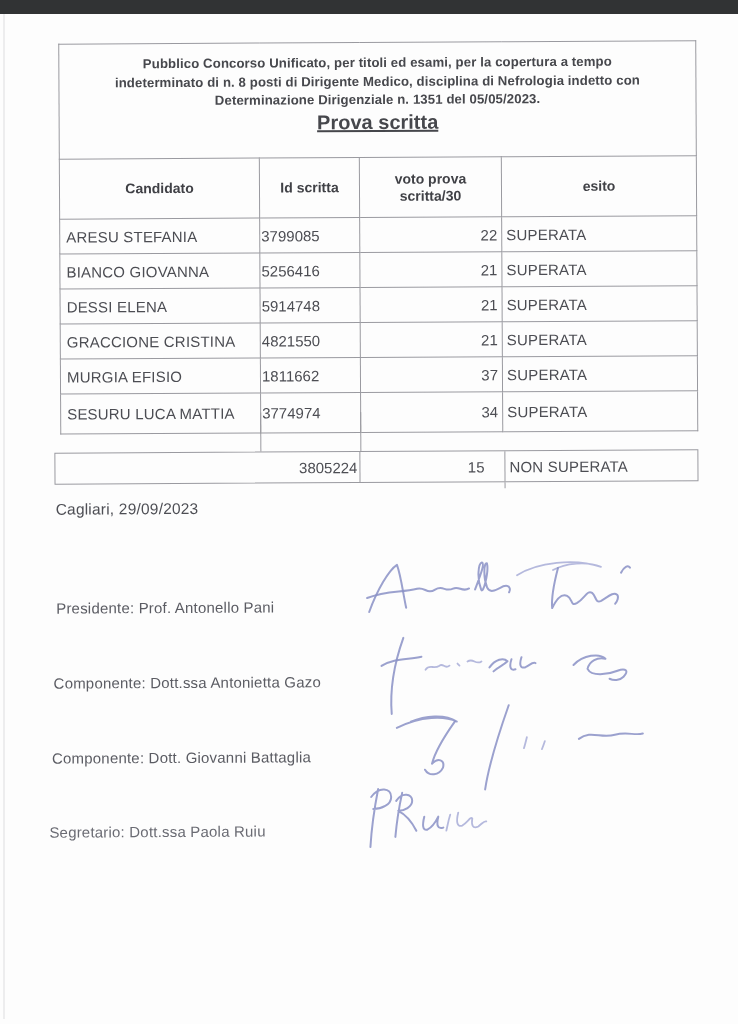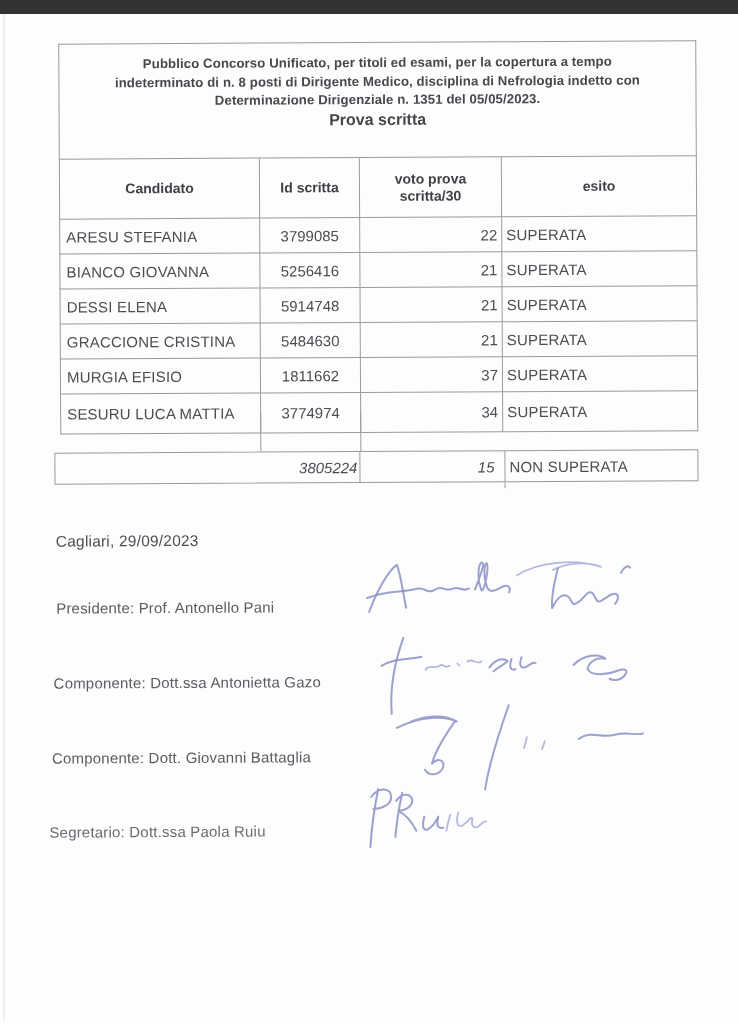--- a/index.html
+++ b/index.html
@@ -16,48 +16,48 @@
   table.results{
     position:absolute;left:58px;top:42px;width:637px;
     border-collapse:collapse;table-layout:fixed;
   }
   table.results td,table.results th{border:1px solid #9a9aa0;overflow:hidden;}
   td.notice-cell{
     height:102px;vertical-align:top;text-align:center;
     padding-top:11px;color:#47484d;
   }
   .notice-line{display:block;font-weight:bold;font-size:13.2px;line-height:18.5px;letter-spacing:.1px;}
-  .prova-scritta{display:inline-block;margin-top:1px;font-weight:bold;font-size:16px;color:#46474c;}
+  .prova-scritta{display:inline-block;margin-top:1px;font-weight:bold;font-size:20px;text-decoration:underline;color:#46474c;}
   tr.cols th{height:59px;font-size:14px;font-weight:bold;color:#404146;text-align:center;vertical-align:middle;padding:0 8px;line-height:17px;}
   tr.data td{height:32px;font-size:15px;color:#4c4d53;}
   tr.data.tall td{height:37px;}
   td.c-name{padding-left:6px;letter-spacing:.2px;}
-  td.c-id{text-align:center;font-size:14.5px;color:#5d5f6a;}
+  td.c-id{font-size:14.5px;color:#5d5f6a;}
   td.c-voto{text-align:right;padding-right:4px;margin-top:32px;}
   td.c-esito{padding-left:4px;letter-spacing:.2px;}
 
   
   .gap-line{position:absolute;width:1px;height:39px;top:412px;background:#9a9aa0;}
   .gap-line.a{left:258px;} .gap-line.b{left:358px;}
 
   
   .detached-row{
     position:absolute;left:52px;top:451px;width:644px;height:32px;
     border:1px solid #9a9aa0;display:grid;
     grid-template-columns:205px 100px 145px auto;
     box-sizing:border-box;
   }
   .detached-row .dcell{display:flex;align-items:center;font-size:15px;color:#4c4d53;}
-  .detached-row .dcell.sep{border-right:1px solid #9a9aa0;font-style:italic;}
+  .detached-row .dcell.sep{border-right:1px solid #9a9aa0;}
   .d-id{justify-content:flex-end;padding-right:2px;font-size:14.5px;color:#5d5f6a;}
-  .d-voto{justify-content:flex-end;padding-right:10px;}
+  .d-voto{justify-content:flex-end;padding-right:20px;}
   .d-esito{padding-left:4px;letter-spacing:.2px;}
   .detached-tail{position:absolute;left:502px;top:483px;width:1px;height:6px;background:#9a9aa0;}
 
-  .place-date{position:absolute;left:53px;top:531px;font-size:15.5px;color:#4e4f55;letter-spacing:.2px;}
+  .place-date{position:absolute;left:53px;top:499px;font-size:15.5px;color:#4e4f55;letter-spacing:.2px;}
 
   .role-label{position:absolute;font-size:15px;color:#5b5c63;letter-spacing:.2px;}
   .role-presidente{left:53px;top:598px;}
   .role-gazo{left:50px;top:673px;}
   .role-battaglia{left:48px;top:748px;}
   .role-segretario{left:45px;top:822px;color:#6a6b73;}
 
   .sig{position:absolute;}
   .sig path{fill:none;stroke:#8a90c6;stroke-width:2;stroke-linecap:round;stroke-linejoin:round;opacity:.85;}
   .sig path.lt{stroke:#a3a8d4;stroke-width:1.8;opacity:.8;}
@@ -109,21 +109,21 @@
       <td class="c-esito">SUPERATA</td>
     </tr>
     <tr class="data">
       <td class="c-name">DESSI ELENA</td>
       <td class="c-id">5914748</td>
       <td class="c-voto">21</td>
       <td class="c-esito">SUPERATA</td>
     </tr>
     <tr class="data">
       <td class="c-name">GRACCIONE CRISTINA</td>
-      <td class="c-id">5484630</td>
+      <td class="c-id">4821550</td>
       <td class="c-voto">21</td>
       <td class="c-esito">SUPERATA</td>
     </tr>
     <tr class="data">
       <td class="c-name">MURGIA EFISIO</td>
       <td class="c-id">1811662</td>
       <td class="c-voto">37</td>
       <td class="c-esito">SUPERATA</td>
     </tr>
     <tr class="data tall">

